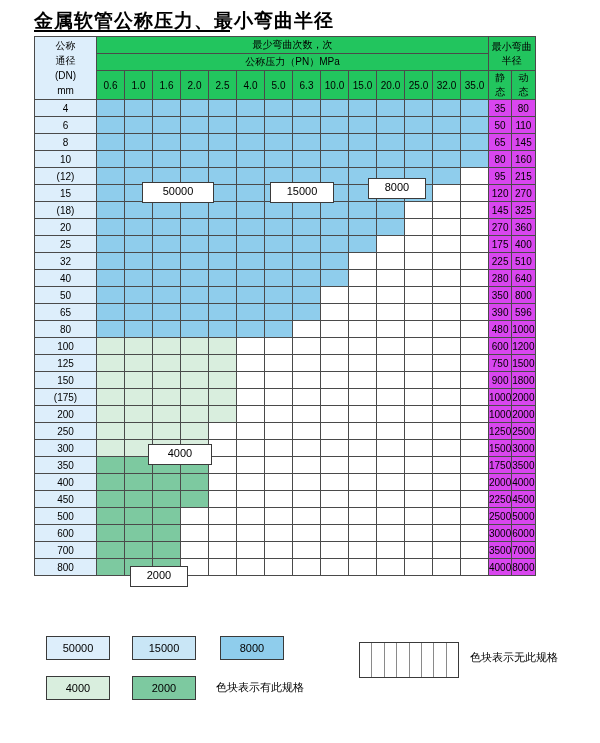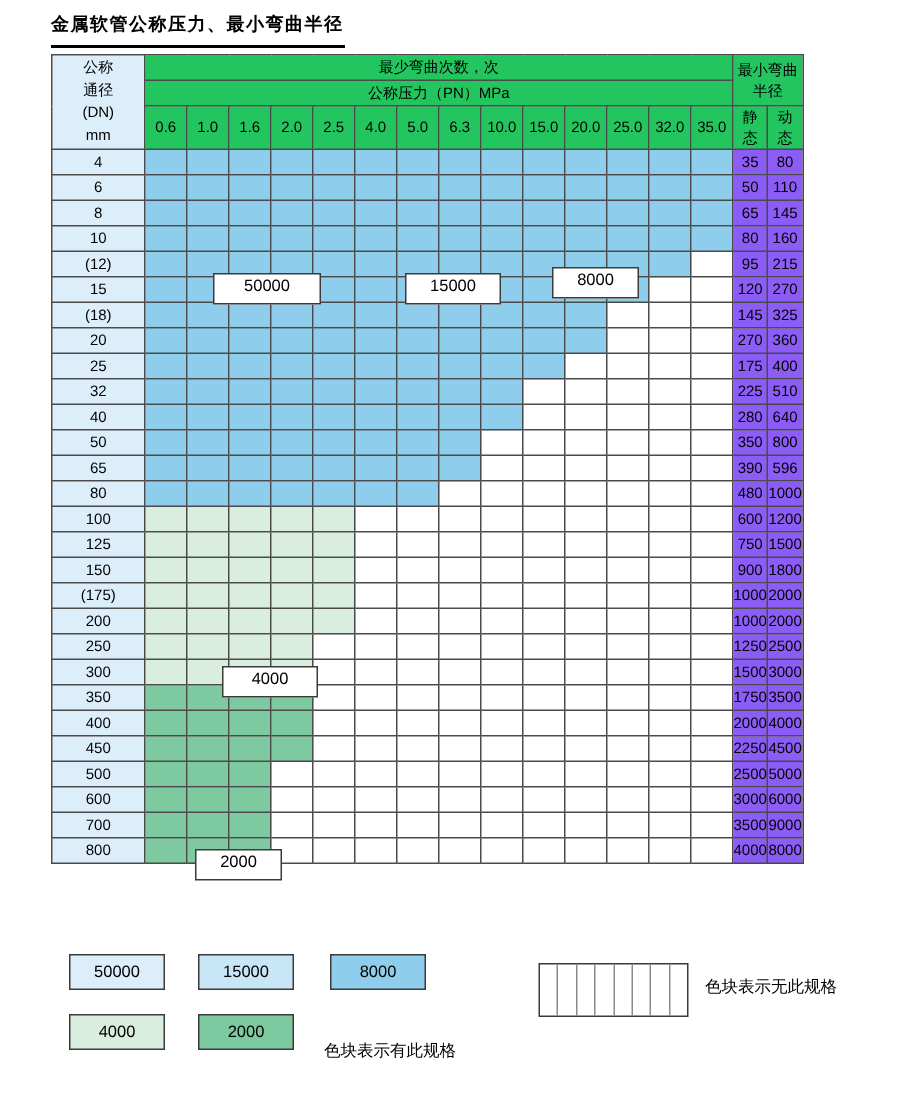--- a/index.html
+++ b/index.html
@@ -7,21 +7,21 @@
     width:600px;height:743px;
     background:#ffffff;
     font-family:"Liberation Sans","DejaVu Sans",sans-serif;
     color:#000;
     overflow:hidden;
   }
   .page{position:relative;width:600px;height:743px;}
 
   .title{
     position:absolute;left:34px;top:8px;
-    font-size:12px;font-weight:bold;letter-spacing:1px;
+    font-size:19px;font-weight:bold;letter-spacing:1px;
     font-family:"DejaVu Serif","Liberation Serif",serif;
   }
   .title-rule{
     position:absolute;left:34px;top:30px;width:196px;height:2px;background:#000;
   }
 
   
   .tbl{
     position:absolute;left:34px;top:36px;
     border-collapse:collapse;
@@ -40,21 +40,21 @@
   .hdr{background:#22c55e;}
   .hdr-left{background:#ddeefb;font-size:11px;line-height:15px;margin-left:28px;}
   .colw{width:28px;}
   .dnw{width:62px;}
   .rw{width:14px;}
 
   .hdr-mid{font-size:11px;}
   .hdr-small{font-size:10px;}
 
   .dncell{background:#ddeefb;font-size:11px;height:17px;}
-  .rcell{background:#8b5cf6;font-size:10px;}
+  .rcell{background:#d946ef;font-size:10px;}
 
   .c-blue{background:#8fcdec;}
   .c-green{background:#7dc9a0;}
   .c-lgreen{background:#d9eede;}
   .c-white{background:#ffffff;}
 
   
   .callout{
     position:absolute;
     background:#ffffff;
@@ -73,21 +73,21 @@
     width:62px;height:22px;
     border:1px solid #3a3a3a;
     font-size:11px;text-align:center;line-height:22px;
     background:#fff;
   }
   .lg-b1{left:12px;top:0px;background:#ddeefb;}
   .lg-b2{left:98px;top:0px;background:#c9e6f6;}
   .lg-b3{left:186px;top:0px;background:#8fcdec;}
   .lg-b4{left:12px;top:40px;background:#d9eede;}
   .lg-b5{left:98px;top:40px;background:#7dc9a0;}
-  .lg-text1{position:absolute;left:182px;top:54px;font-size:11px;line-height:22px;}
+  .lg-text1{position:absolute;left:182px;top:40px;font-size:11px;line-height:22px;}
   .lg-grid{
     position:absolute;left:325px;top:6px;
     width:98px;height:34px;border:1px solid #3a3a3a;background:#fff;
     display:flex;
   }
   .lg-grid span{flex:1;border-right:1px solid #8a8a8a;}
   .lg-grid span:last-child{border-right:none;}
   .lg-text2{position:absolute;left:436px;top:14px;font-size:11px;font-family:Liberation Serif, serif;}
 </style>
 </head>
@@ -638,21 +638,21 @@
           <td class="colw c-white"></td>
           <td class="colw c-white"></td>
           <td class="colw c-white"></td>
           <td class="colw c-white"></td>
           <td class="colw c-white"></td>
           <td class="colw c-white"></td>
           <td class="colw c-white"></td>
           <td class="colw c-white"></td>
           <td class="colw c-white"></td>
           <td class="rcell rw">3500</td>
-          <td class="rcell rw">9000</td>
+          <td class="rcell rw">7000</td>
         </tr>
         <tr>
           <td class="dncell dnw">800</td>
           <td class="colw c-green"></td>
           <td class="colw c-green"></td>
           <td class="colw c-green"></td>
           <td class="colw c-white"></td>
           <td class="colw c-white"></td>
           <td class="colw c-white"></td>
           <td class="colw c-white"></td>

